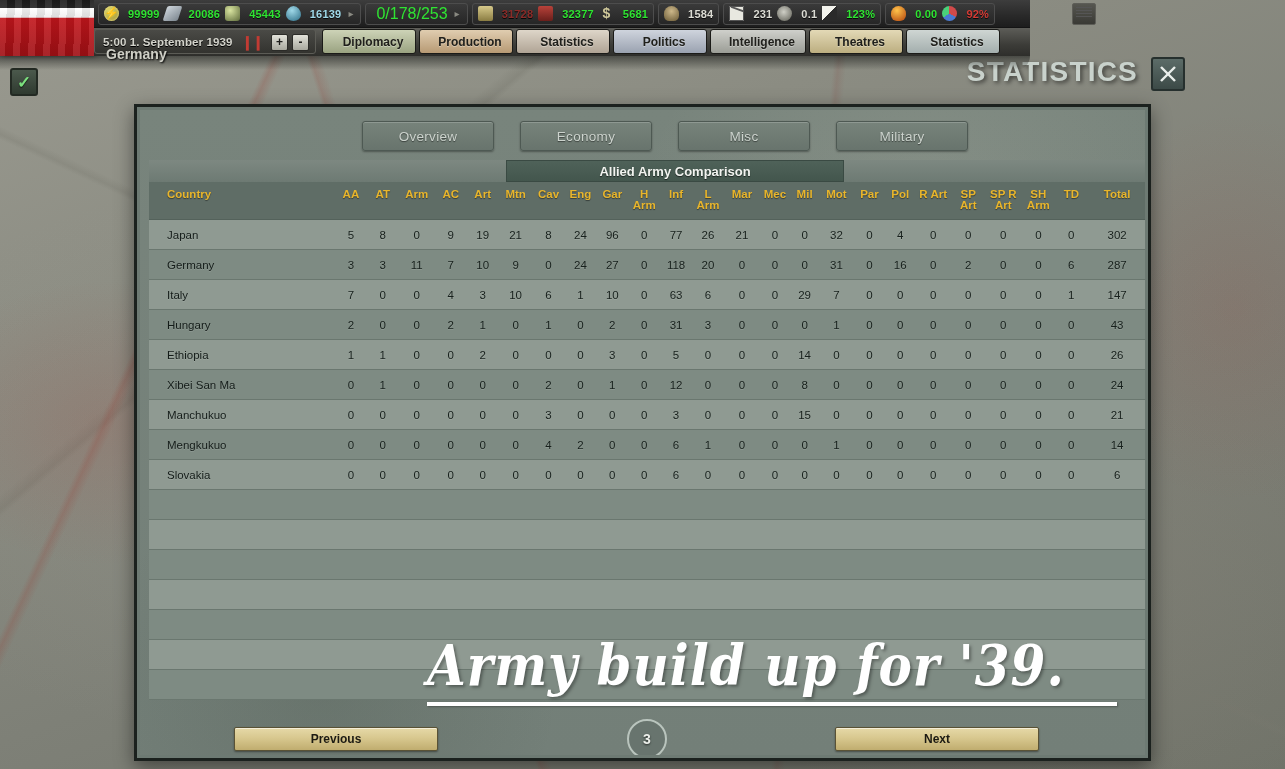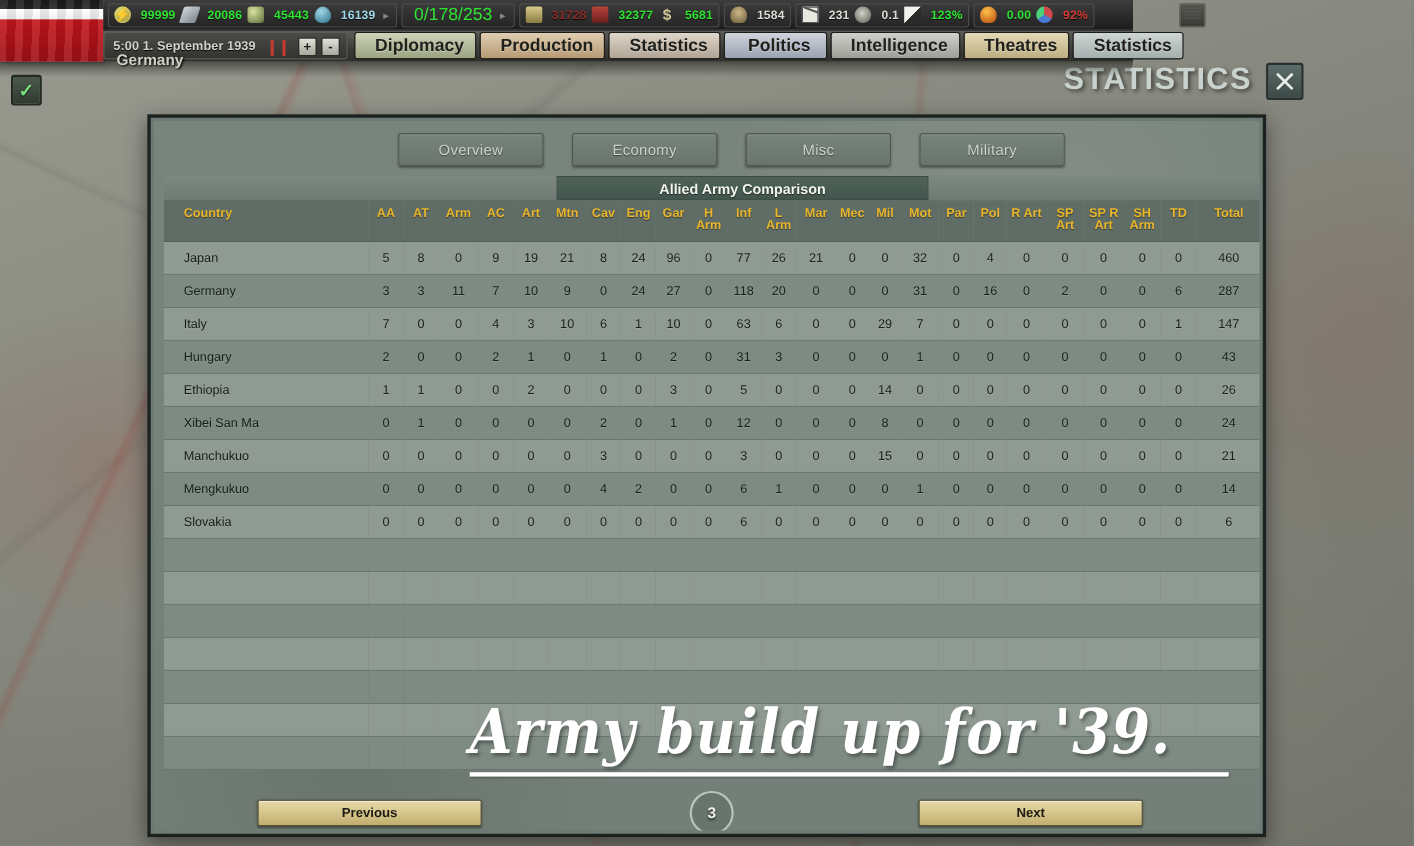--- a/index.html
+++ b/index.html
@@ -152,21 +152,21 @@
   
   #menutabs {
     position:absolute; left:322px; top:28px; height:28px;
     display:flex; gap:3px; z-index:31;
   }
   .mtab {
     height:25px; margin-top:1px;
     border:1px solid #1b1b18; border-radius:3px;
     display:flex; align-items:center; justify-content:center;
     padding:0 10px; position:relative; overflow:hidden;
-    font-size:16px; font-weight:bold;
+    font-size:12px; font-weight:bold;
     color:#20201c; text-shadow:0 1px 0 rgba(255,255,255,.35);
     min-width:94px;
   }
   .mtab .glyph { position:absolute; left:4px; top:3px; width:16px; height:16px; opacity:.75;}
   .mtab span.lbl { position:relative; z-index:2; padding-left:8px;}
   .t-diplomacy { background:linear-gradient(180deg,#cdd3b7,#9aa381); }
   .t-production{ background:linear-gradient(180deg,#e0cdb0,#b79a74); }
   .t-technology{ background:linear-gradient(180deg,#ded6c9,#b0a495); }
   .t-politics  { background:linear-gradient(180deg,#cfd4dd,#9aa2b0); }
   .t-intelligence{ background:linear-gradient(180deg,#cfd0cb,#9b9d96); }
@@ -573,21 +573,21 @@
               <td>0</td>
               <td>0</td>
               <td>32</td>
               <td>0</td>
               <td>4</td>
               <td>0</td>
               <td>0</td>
               <td>0</td>
               <td>0</td>
               <td>0</td>
-              <td>460</td>
+              <td>302</td>
             </tr>
             <tr class="r-even">
               <td class="country-c">Germany</td>
               <td>3</td>
               <td>3</td>
               <td>11</td>
               <td>7</td>
               <td>10</td>
               <td>9</td>
               <td>0</td>

